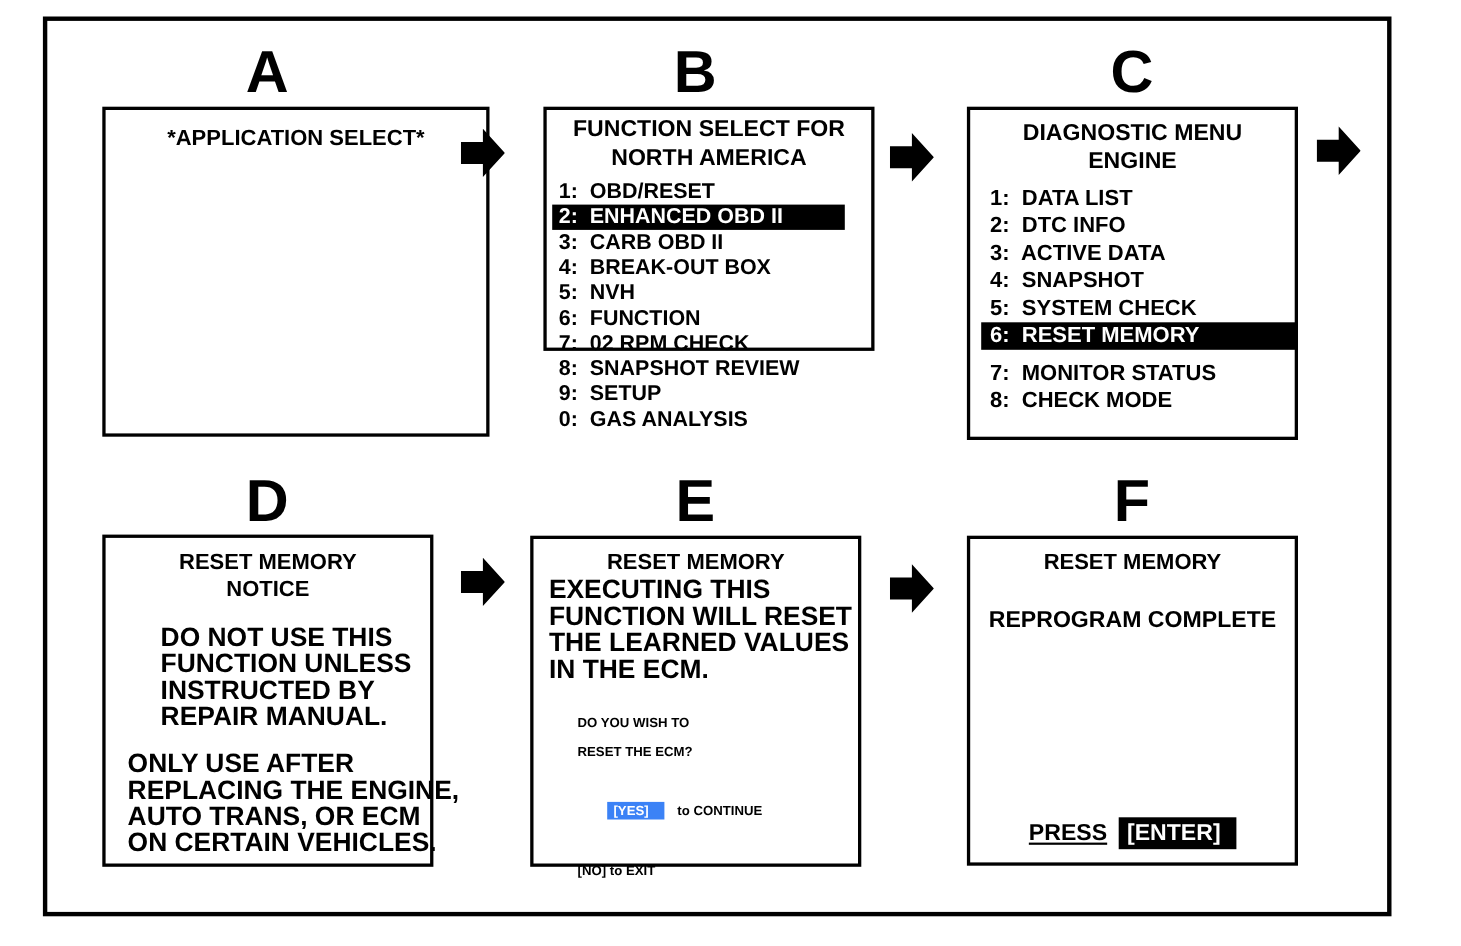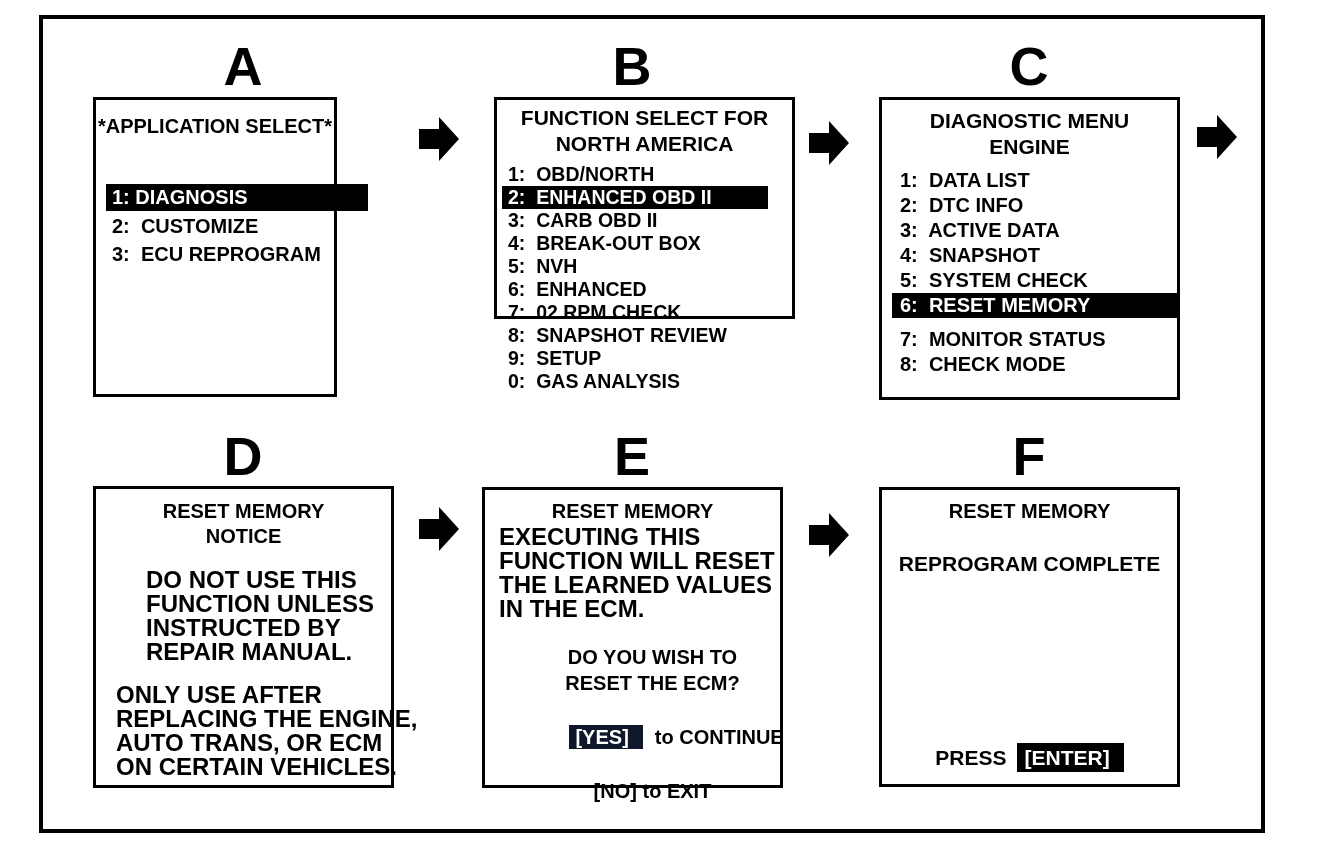--- a/index.html
+++ b/index.html
@@ -73,42 +73,42 @@
     line-height: 24px;
     white-space: pre;
   }
   .pd-title { margin-top: 10px; }
   .pd-para1 { margin-top: 19px; margin-left: 50px; }
   .pd-para2 { margin-top: 19px; margin-left: 20px; }
   .pe-title { margin-top: 9px; }
   .pe-para { margin-top: 1px; margin-left: 14px; }
   .pe-qblock { margin-top: 23px; }
   .center-line {
-    text-align: center;
-    font-size: 20px;
+    font-size: 12px;
     line-height: 26px;
     white-space: pre;
     padding-left: 40px;
   }
   .inv {
-    background: #0f172a;
+    background: #3b82f6;
     color: #ffffff;
     padding: 1px 14px 1px 6px;
   }
   .yes-line { line-height: 27px; margin-top: 1px; }
   .yes-rest { margin-left: 12px; }
   .pf-title { margin-top: 9px; }
   .pf-status { margin-top: 27px; font-size: 21px; }
   .press-line {
     position: absolute;
     bottom: 11px; left: 0;
     width: 100%;
     text-align: center;
     font-size: 21px;
     line-height: 30px;
+    text-decoration: underline;
   }
   .press-label { margin-right: 10px; }
   .inv-enter {
     background: #000000;
     color: #ffffff;
     padding: 3px 14px 3px 8px;
   }
   .arrow-svg { position: absolute; }
 </style>
 </head>
@@ -118,39 +118,34 @@
 
   <div class="outer-border"></div>
 
   <div class="letter" style="left:243px; top:38px;">A</div>
   <div class="letter" style="left:632px; top:38px;">B</div>
   <div class="letter" style="left:1029px; top:38px;">C</div>
   <div class="letter" style="left:243px; top:428px;">D</div>
   <div class="letter" style="left:632px; top:428px;">E</div>
   <div class="letter" style="left:1029px; top:428px;">F</div>
 
-  <div class="panel" style="left:93px; top:97px; width:244px; height:300px;">
+  <div class="panel" style="left:93px; top:97px; width:352px; height:300px;">
     <div class="screen-title pa-title">*APPLICATION SELECT*</div>
-    <div class="menu menu-a">
-      <div class="row hl">1: DIAGNOSIS</div>
-      <div class="row">2:  CUSTOMIZE</div>
-      <div class="row">3:  ECU REPROGRAM</div>
-    </div>
   </div>
 
   <div class="panel" style="left:482px; top:97px; width:301px; height:222px;margin-left:12px;">
     <div class="screen-title title-21 pb-title">FUNCTION SELECT FOR</div>
     <div class="screen-title title-21">NORTH AMERICA</div>
     <div class="menu menu-b">
-      <div class="row">1:  OBD/NORTH</div>
+      <div class="row">1:  OBD/RESET</div>
       <div class="row hl">2:  ENHANCED OBD II</div>
       <div class="row">3:  CARB OBD II</div>
       <div class="row">4:  BREAK-OUT BOX</div>
       <div class="row">5:  NVH</div>
-      <div class="row">6:  ENHANCED</div>
+      <div class="row">6:  FUNCTION</div>
       <div class="row">7:  02 RPM CHECK</div>
       <div class="row">8:  SNAPSHOT REVIEW</div>
       <div class="row">9:  SETUP</div>
       <div class="row">0:  GAS ANALYSIS</div>
     </div>
   </div>
 
   <div class="panel" style="left:879px; top:97px; width:301px; height:303px;">
     <div class="screen-title title-21 pc-title">DIAGNOSTIC MENU</div>
     <div class="screen-title title-21">ENGINE</div>

